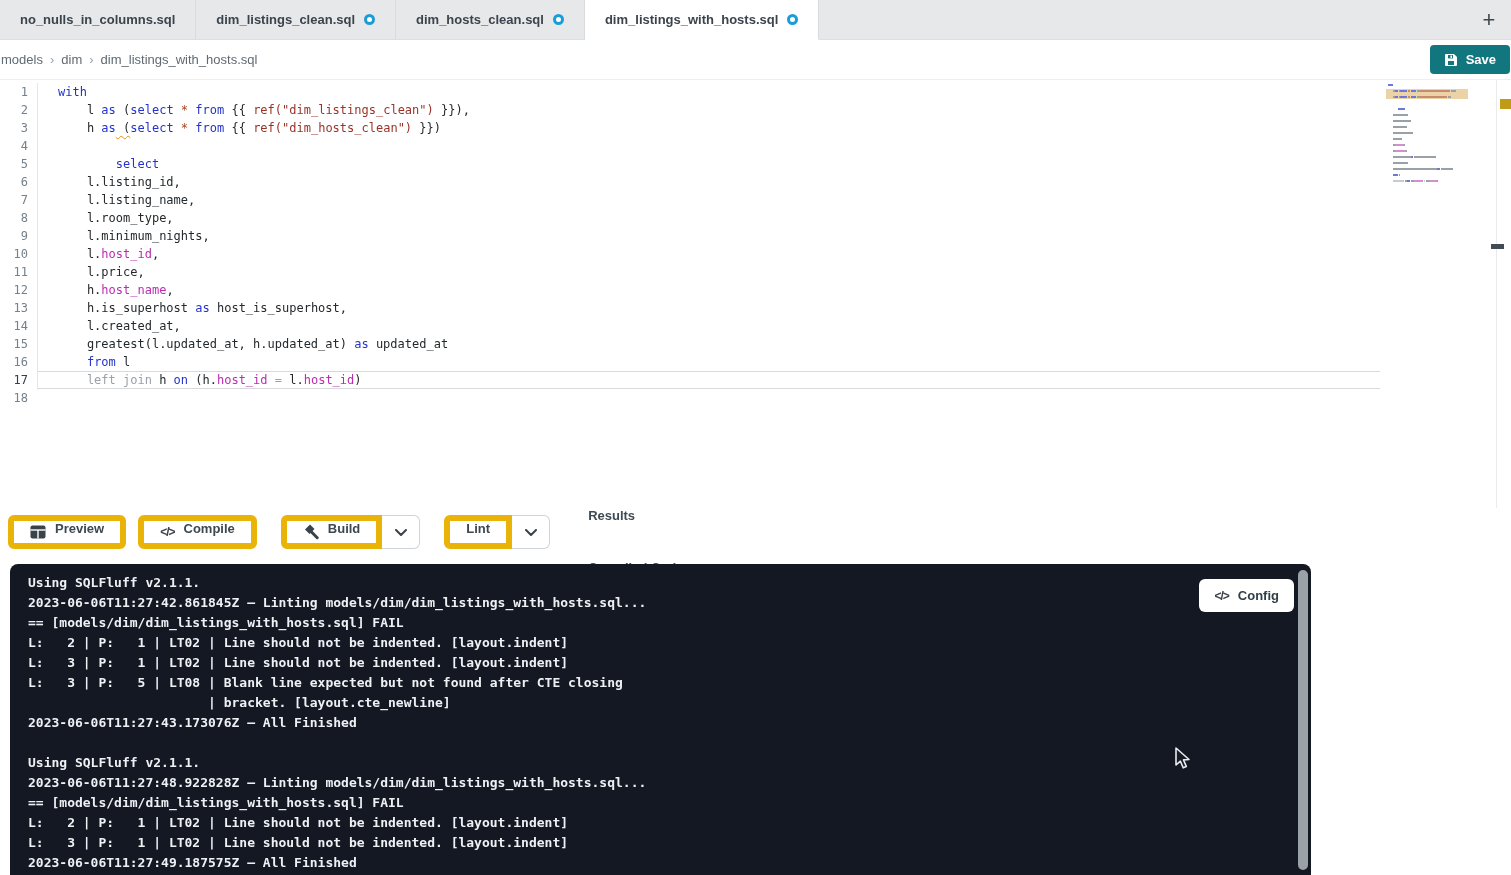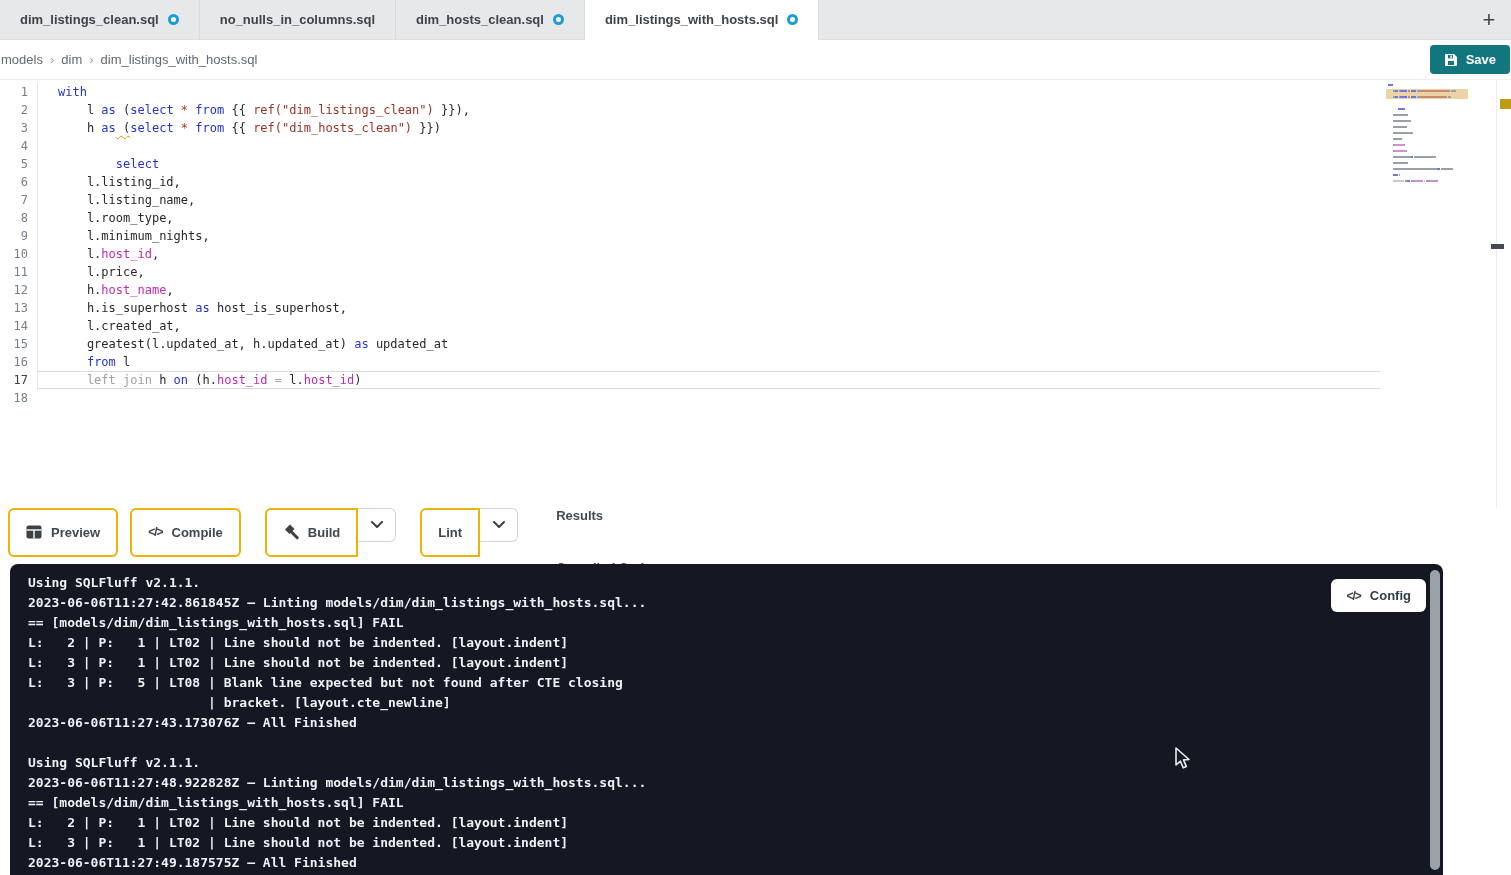--- a/index.html
+++ b/index.html
@@ -47,60 +47,60 @@
   .minimap { position:absolute; left:1388px; top:4px; width:76px; }
   .mm-band { position:absolute; left:-2px; right:-4px; top:5px; height:10px; background:#ecd3a7; }
   .mm-row { position:relative; height:2px; margin-bottom:4px; display:flex; }
   .mm-seg { height:2px; flex:0 0 auto; }
   .ruler-line { position:absolute; left:1496px; top:0; width:1px; height:428px; background:#e9ebed; }
   .ruler-warn { position:absolute; left:1500px; top:19px; width:11px; height:10px; background:#bf9b16; }
   .ruler-dash { position:absolute; left:1491px; top:164px; width:13px; height:5px; background:#434c55; }
 
   
   .toolbar { height:48px; display:flex; align-items:center; padding-left:8px; background:#fff; }
-  .btn { display:flex; align-items:center; gap:9px; height:49px; padding:0 16px;
-         border:2px solid #eab308; border-radius:6px; background:#fff;
+  .btn { display:flex; gap:9px; height:34px; padding:0 16px;
+         border:6px solid #eab308; border-radius:6px; background:#fff;
          font-size:13px; font-weight:700; color:#3d4850; margin-right:12px; cursor:pointer; }
   .split { display:flex; margin-right:12px;padding-left:12px; }
   .split .btn { margin-right:0; border-radius:6px 0 0 6px; }
   .split .chev-btn { display:flex; align-items:center; justify-content:center; width:38px; height:34px;
          border:1px solid #cfd4d8; border-left:none; border-radius:0 6px 6px 0; background:#fff; cursor:pointer; }
   .icon { display:inline-flex; align-items:center; justify-content:center; }
   .code-glyph { font-size:12px; font-weight:700; color:#3a424a; letter-spacing:-1px; }
 
   .ptabs { display:flex; margin-left:22px; gap:34px; height:48px;flex-direction:column; }
   .ptab { display:flex; align-items:center; font-size:13px; font-weight:700; color:#3f4a53;
           border-bottom:3px solid transparent; padding:0 4px; cursor:pointer; }
   .ptab.active { border-bottom-color:#8d959c; }
 
   
-  .terminal { position:absolute; left:10px; top:564px; width:1433px; height:311px;
+  .terminal { position:absolute; left:10px; top:564px; width:1301px; height:311px;
               background:#141823; border-radius:8px 8px 0 0; overflow:hidden; }
   .term-body { padding:9px 0 0 18px; font-family:"DejaVu Sans Mono", monospace;
                font-size:13px; font-weight:700; line-height:20px; color:#eef1f4; white-space:pre; }
   .config-btn { position:absolute; top:15px; right:17px; height:33px; padding:0 15px;
                 background:#fff; border:none; border-radius:6px; display:flex; gap:9px; align-items:center;
                 font-size:13px; font-weight:700; color:#323e47; cursor:pointer; }
   .fab { position:absolute; left:1427px; top:297px; width:78px; height:78px; border-radius:50%; background:#1a7e88; }
   .term-scrollbar { position:absolute; top:6px; right:3px; width:10px; height:300px;
                     background:#9aa1a7; border-radius:5px; }
 
   .mouse-cursor { position:absolute; left:1173px; top:747px; z-index:20; pointer-events:none; }
 </style>
 </head>
 <body>
 
 <div class="tabbar">
   <div class="tabs-wrap">
       <div class="tab">
+        <span class="tab-label">no_nulls_in_columns.sql</span>
+      </div>
+      <div class="tab">
         <span class="tab-label">dim_listings_clean.sql</span>
         <span class="dot"></span>
-      </div>
-      <div class="tab">
-        <span class="tab-label">no_nulls_in_columns.sql</span>
       </div>
       <div class="tab">
         <span class="tab-label">dim_hosts_clean.sql</span>
         <span class="dot"></span>
       </div>
       <div class="tab active">
         <span class="tab-label">dim_listings_with_hosts.sql</span>
         <span class="dot"></span>
       </div>
     </div>

